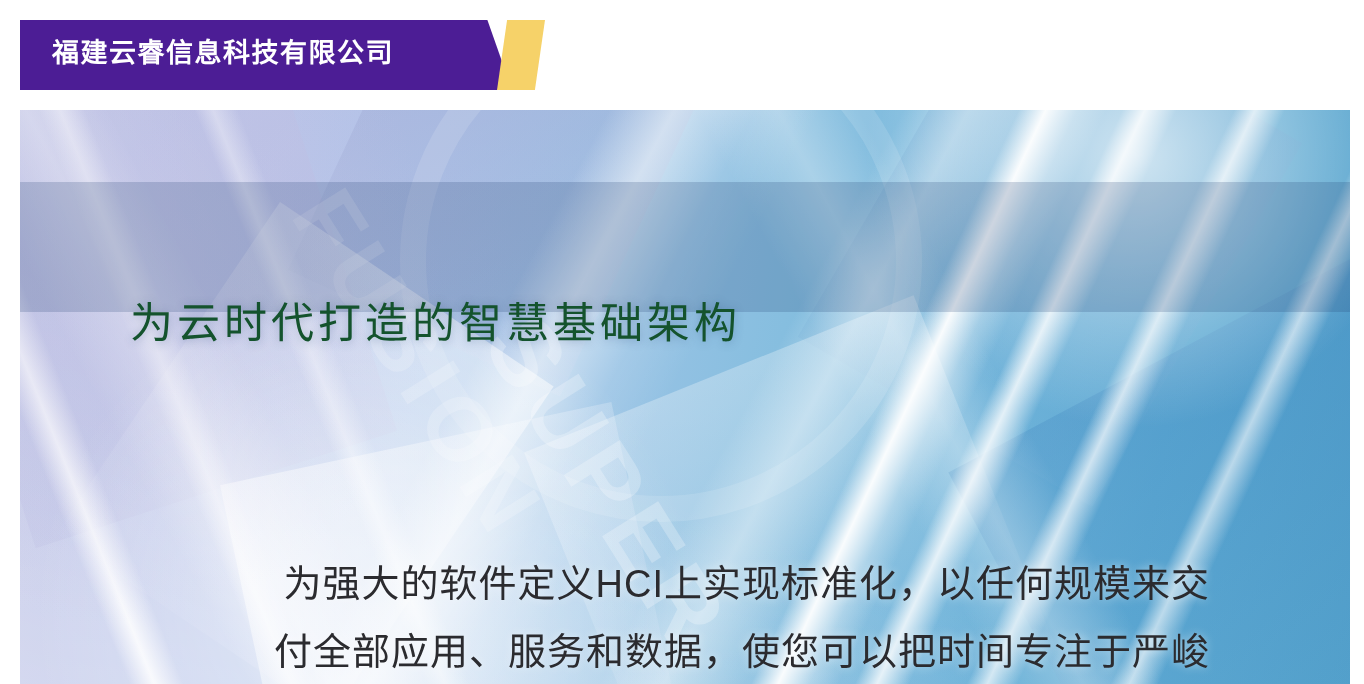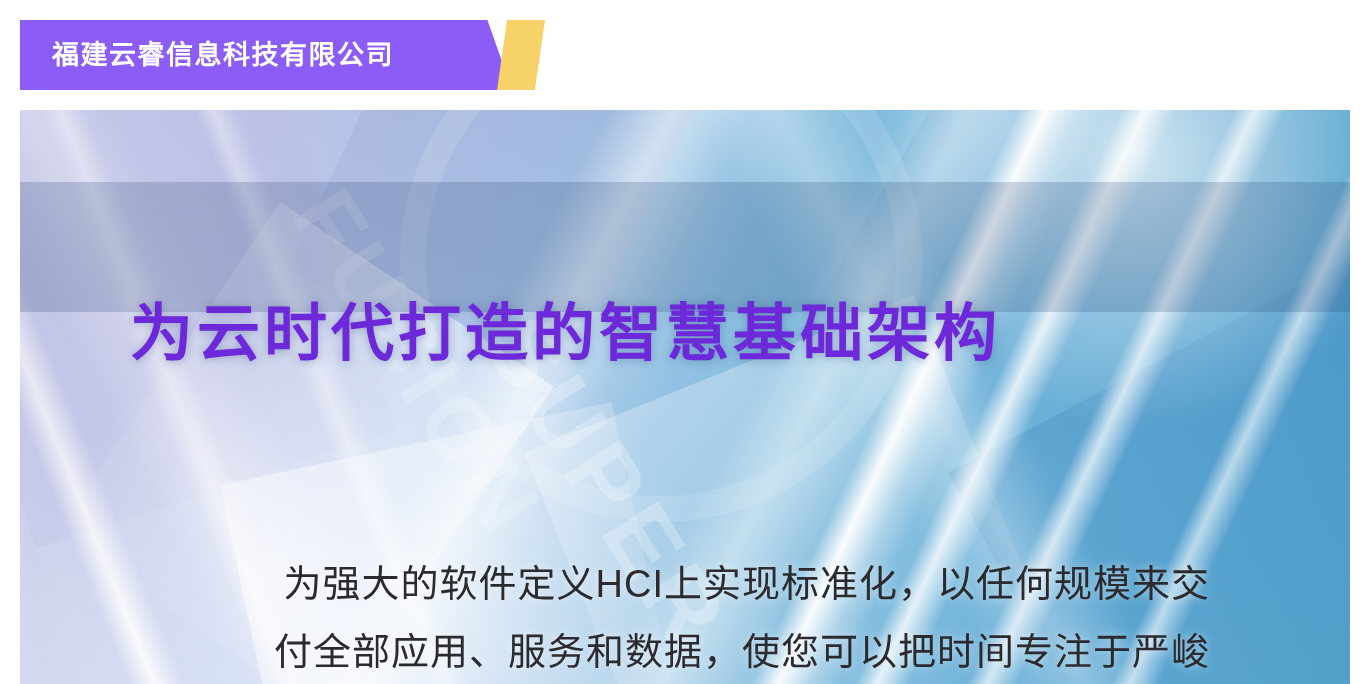--- a/index.html
+++ b/index.html
@@ -22,23 +22,24 @@
     top: 0;
     width: 1364px;
     height: 100px;
   }
   #company-tag {
     position: absolute;
     left: 20px;
     top: 20px;
     width: 492px;
     height: 70px;
-    background: #8b5cf6;
+    background: #4c1d95;
     -webkit-clip-path: polygon(0 0, 95.0% 0, 100% 100%, 0 100%);
     clip-path: polygon(0 0, 95.0% 0, 100% 100%, 0 100%);
+    font-family: Liberation Mono, monospace;
   }
   #company-tag-label {
     position: absolute;
     left: 32px;
     top: 0;
     height: 70px;
     line-height: 70px;
     font-size: 27px;
     font-weight: bold;
     color: #ffffff;
@@ -207,23 +208,23 @@
     height: 130px;
     background: rgba(28,62,110,0.20);
     pointer-events: none;
   }
 
   
   #hero-headline {
     position: absolute;
     left: 110px;
     top: 192px;
-    font-size: 63px;
-    font-weight: bold;
-    color: #6d28d9;
+    font-size: 43px;
+    font-weight: normal;
+    color: #14532d;
     letter-spacing: 4px;
     line-height: 1.0;
     white-space: nowrap;
     text-shadow: 0 1px 10px rgba(40,70,120,0.35);
   }
   #hero-body {
     position: absolute;
     left: 130px;
     top: 440px;
     width: 1060px;

